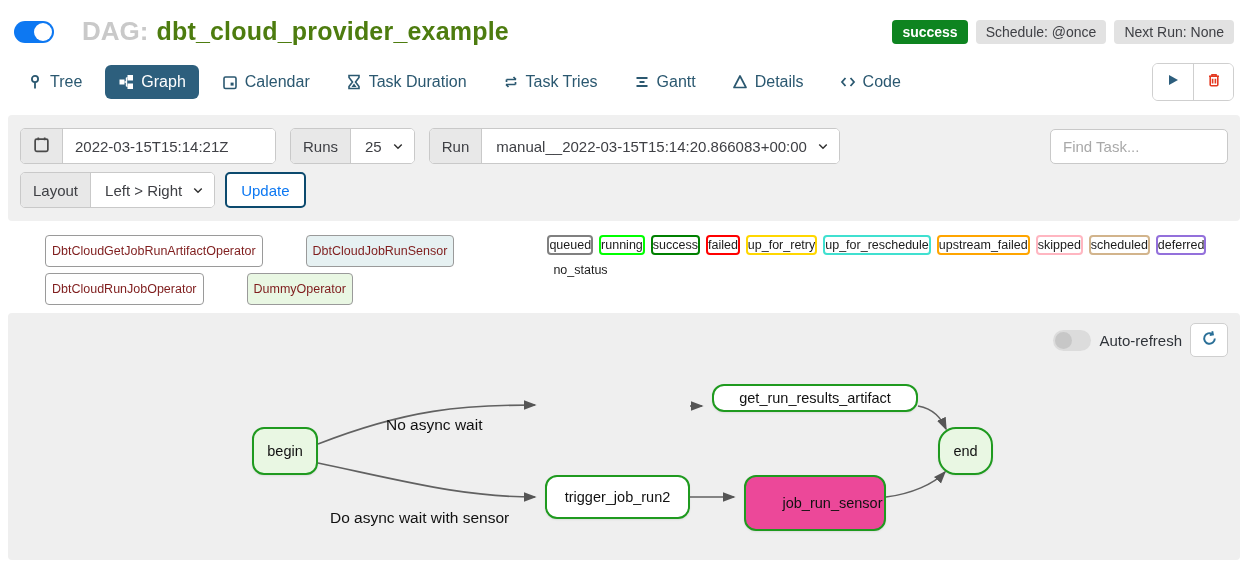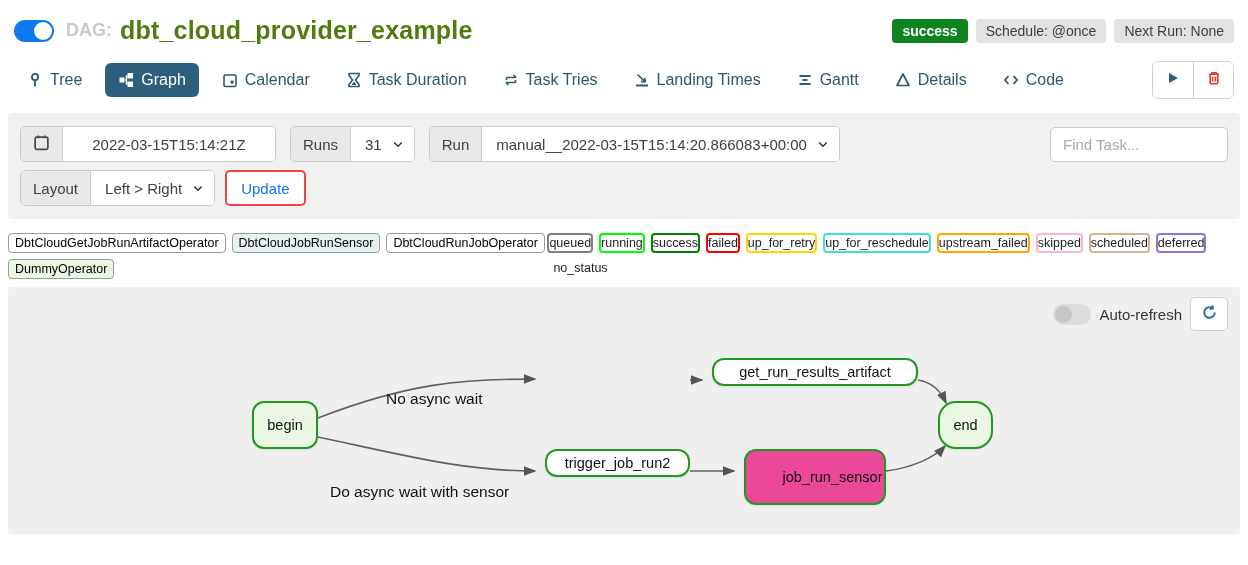--- a/index.html
+++ b/index.html
@@ -3,21 +3,21 @@
 <meta charset="utf-8">
 <style>
   * { margin:0; padding:0; box-sizing:border-box; }
   html,body { width:1248px; height:565px; background:#fff;
     font-family:"Liberation Sans", sans-serif; color:#3f4045; overflow:hidden; }
 
   
   .header { display:flex; align-items:center; padding:16px 14px 6px 14px; }
   .toggle { width:40px; height:22px; border-radius:12px; background:#0d78f2; position:relative; cursor:pointer; flex:0 0 auto; }
   .toggle .knob { position:absolute; top:2px; right:2px; width:18px; height:18px; border-radius:50%; background:#fff; }
-  .dag-prefix { font-size:18px; font-weight:bold; color:#c9c9c9; margin-left:12px; }
+  .dag-prefix { font-size:26px; font-weight:bold; color:#c9c9c9; margin-left:28px; }
   .dag-title  { font-size:25px; font-weight:bold; color:#4d7c0f; margin-left:8px; letter-spacing:.2px; }
   .header-right { margin-left:auto; display:flex; gap:8px; align-items:center; }
   .badge { font-size:14px; padding:4px 10px; border-radius:4px; background:#e2e2e2; color:#3f4045; white-space:nowrap; }
   .badge.success { background:#0e8420; color:#fff; font-weight:bold; }
 
   
   .tabbar { display:flex; align-items:center; padding:10px 14px 12px 14px; }
   .tab { display:flex; align-items:center; gap:7px; font-size:16px; color:#2b5870; padding:8px 13px; border-radius:6px; cursor:pointer; white-space:nowrap; margin-right:10px; }
   .tab.active { background:#2d5f7d; color:#fff; }
   .tab svg { display:block; }
@@ -28,27 +28,27 @@
   
   .filter-panel { margin:2px 8px 0 8px; background:#f0f0f0; border-radius:4px; padding:13px 12px; }
   .frow { display:flex; align-items:center; }
   .frow + .frow { margin-top:8px; }
   .igroup { display:flex; align-items:stretch; border:1px solid #c9c9c9; border-radius:5px; background:#fff; overflow:hidden; height:36px; margin-right:14px; }
   .iaddon { background:#e8e8e8; border-right:1px solid #c9c9c9; display:flex; align-items:center; padding:0 12px; font-size:15px; color:#3f4045; }
   .itext { border:none; outline:none; font-size:15px; padding:0 12px; font-family:"Liberation Sans",sans-serif; color:#3f4045; background:#fff; }
   .fselect { display:flex; align-items:center; gap:10px; padding:0 10px 0 14px; font-size:15px; color:#3f4045; background:#fff; cursor:pointer; white-space:nowrap; }
   .find-input { margin-left:auto; width:178px; height:35px; border:1px solid #c9c9c9; border-radius:5px; font-size:15px; padding:0 12px; color:#3f4045; background:#fff; font-family:"Liberation Sans",sans-serif; }
   .find-input::placeholder { color:#a9a9a9; }
-  .update-btn { height:36px; padding:0 14px; background:#fff; border:2px solid #ef4444; color:#0d78f2; border-radius:5px; font-size:15px; cursor:pointer; font-family:"Liberation Sans",sans-serif; }
+  .update-btn { height:36px; padding:0 14px; background:#fff; border:2px solid #0c4a6e; color:#0d78f2; border-radius:5px; font-size:15px; cursor:pointer; font-family:"Liberation Sans",sans-serif; }
 
   
   .legend { display:flex; margin:14px 8px 0 8px; align-items:flex-start; }
   .ops { width:542px; display:flex; flex-wrap:wrap; gap:6px; }
   .states { width:696px; display:flex; flex-wrap:wrap; gap:6px; align-items:center; }
-  .lbadge { font-size:12.5px; padding:2px 6px; border:1px solid #9a9a9a; border-radius:4px; background:#fff; color:#000000; white-space:nowrap; }
+  .lbadge { font-size:12.5px; padding:8px 6px; border:1px solid #9a9a9a; border-radius:4px; background:#fff; color:#7f1d1d; white-space:nowrap;margin-left:37px; }
   .sbadge { font-size:12.5px; padding:1px 0; border:2px solid #808080; border-radius:4px; background:#fff; color:#1c1c1c; white-space:nowrap; }
   .splain { font-size:12.5px; padding:2px 6px; color:#1c1c1c; }
 
   
   .graph-panel { position:relative; margin:8px 8px 0 8px; height:247px; background:#efefef; border-radius:4px; }
   .autorefresh { position:absolute; top:10px; right:12px; display:flex; align-items:center; gap:8px; }
   .ar-toggle { width:38px; height:21px; border-radius:11px; background:#dcdcdc; position:relative; cursor:pointer; }
   .ar-toggle .knob { position:absolute; top:2px; left:2px; width:17px; height:17px; border-radius:50%; background:#c7c7c7; }
   .ar-label { font-size:15px; color:#30343a; }
   .refresh-btn { width:38px; height:34px; background:#fff; border:1px solid #cfcfcf; border-radius:5px; display:flex; align-items:center; justify-content:center; cursor:pointer; color:#2a6f97; }
@@ -115,30 +115,20 @@
     <span>
         <svg width="16" height="16" viewBox="0 0 16 16" fill="none" stroke="currentColor" stroke-width="1.7">
           <path d="M3.5 5.5 H13 M13 5.5 l-2.5-2.5 M3.5 5.5 V8"></path>
           <path d="M12.5 10.5 H3 M3 10.5 l2.5 2.5 M12.5 10.5 V8"></path>
         </svg>
       </span>
     <span>Task Tries</span>
   </div>
   <div class="tab">
     <span>
-        <svg width="16" height="16" viewBox="0 0 16 16" fill="none" stroke="currentColor" stroke-width="1.7">
-          <path d="M3.5 2.5 L11.5 10"></path>
-          <path d="M11.5 10 l-1-4 M11.5 10 l-4.5-.6"></path>
-          <path d="M2 13.5 H14" stroke-width="2"></path>
-        </svg>
-      </span>
-    <span>Landing Times</span>
-  </div>
-  <div class="tab">
-    <span>
         <svg width="16" height="16" viewBox="0 0 16 16" fill="none" stroke="currentColor" stroke-width="1.8">
           <path d="M2.5 4 H13.5 M5.5 8 H10.5 M2.5 12 H13.5"></path>
         </svg>
       </span>
     <span>Gantt</span>
   </div>
   <div class="tab">
     <span>
         <svg width="16" height="16" viewBox="0 0 16 16" fill="none" stroke="currentColor" stroke-width="1.7">
           <path d="M8 2 L14 13.5 H2 Z" stroke-linejoin="round"></path>
@@ -174,26 +164,26 @@
 
 <div class="filter-panel">
   <div class="frow">
     <div class="igroup">
       <div class="iaddon">
         <span><svg width="17" height="17" viewBox="0 0 16 16" fill="none" stroke="#4a4a4a" stroke-width="1.6">
               <rect x="2" y="3" width="12" height="11.5" rx="1.5"></rect>
               <path d="M5 1.5 V4 M11 1.5 V4"></path>
             </svg></span>
       </div>
-      <input class="itext" style="width: 212px; text-align: center;" value="2022-03-15T15:14:21Z">
+      <input class="itext" style="width: 212px;" value="2022-03-15T15:14:21Z">
     </div>
     <div class="igroup">
       <div class="iaddon">Runs</div>
       <div class="fselect">
-        <span>31</span>
+        <span>25</span>
         <span><svg width="12" height="12" viewBox="0 0 16 16" fill="none" stroke="#333" stroke-width="2">
               <polyline points="3,6 8,11 13,6"></polyline>
             </svg></span>
       </div>
     </div>
     <div class="igroup">
       <div class="iaddon">Run</div>
       <div class="fselect">
         <span>manual__2022-03-15T15:14:20.866083+00:00</span>
         <span><svg width="12" height="12" viewBox="0 0 16 16" fill="none" stroke="#333" stroke-width="2">
@@ -251,21 +241,21 @@
       <path d="M310 150 C 400 169, 455 184, 527 184" marker-end="url(#arrow)"></path>
       <path d="M682 93 H 694" marker-end="url(#arrow)"></path>
       <path d="M910 93 C 926 96, 933 105, 938 116" marker-end="url(#arrow)"></path>
       <path d="M682 184 H 726" marker-end="url(#arrow)"></path>
       <path d="M878 184 C 903 181, 926 171, 937 159" marker-end="url(#arrow)"></path>
     </g>
   </svg>
 
   <div class="node" style="left: 244px; top: 114px; width: 66px; height: 48px; background-color: rgb(233, 247, 227);">begin</div>
   <div class="node" style="left: 704px; top: 71px; width: 206px; height: 28px; background-color: rgb(255, 255, 255);">get_run_results_artifact</div>
-  <div class="node" style="left: 537px; top: 162px; width: 145px; height: 28px; background-color: rgb(255, 255, 255);">trigger_job_run2</div>
+  <div class="node" style="left: 537px; top: 162px; width: 145px; height: 44px; background-color: rgb(255, 255, 255);">trigger_job_run2</div>
   <div class="node" style="left: 736px; top: 162px; width: 142px; height: 56px; background-color: #ec4899; padding-left: 35px;">job_run_sensor</div>
   <div class="node" style="left: 930px; top: 114px; width: 55px; height: 48px; background-color: rgb(233, 247, 227); border-radius: 18px;">end</div>
 
   <div class="edge-label" style="left:378px; top:103px;">No async wait</div>
   <div class="edge-label" style="left:322px; top:196px;">Do async wait with sensor</div>
 
   <div class="autorefresh">
     <div class="ar-toggle">
         <div class="knob"></div>
       </div>

